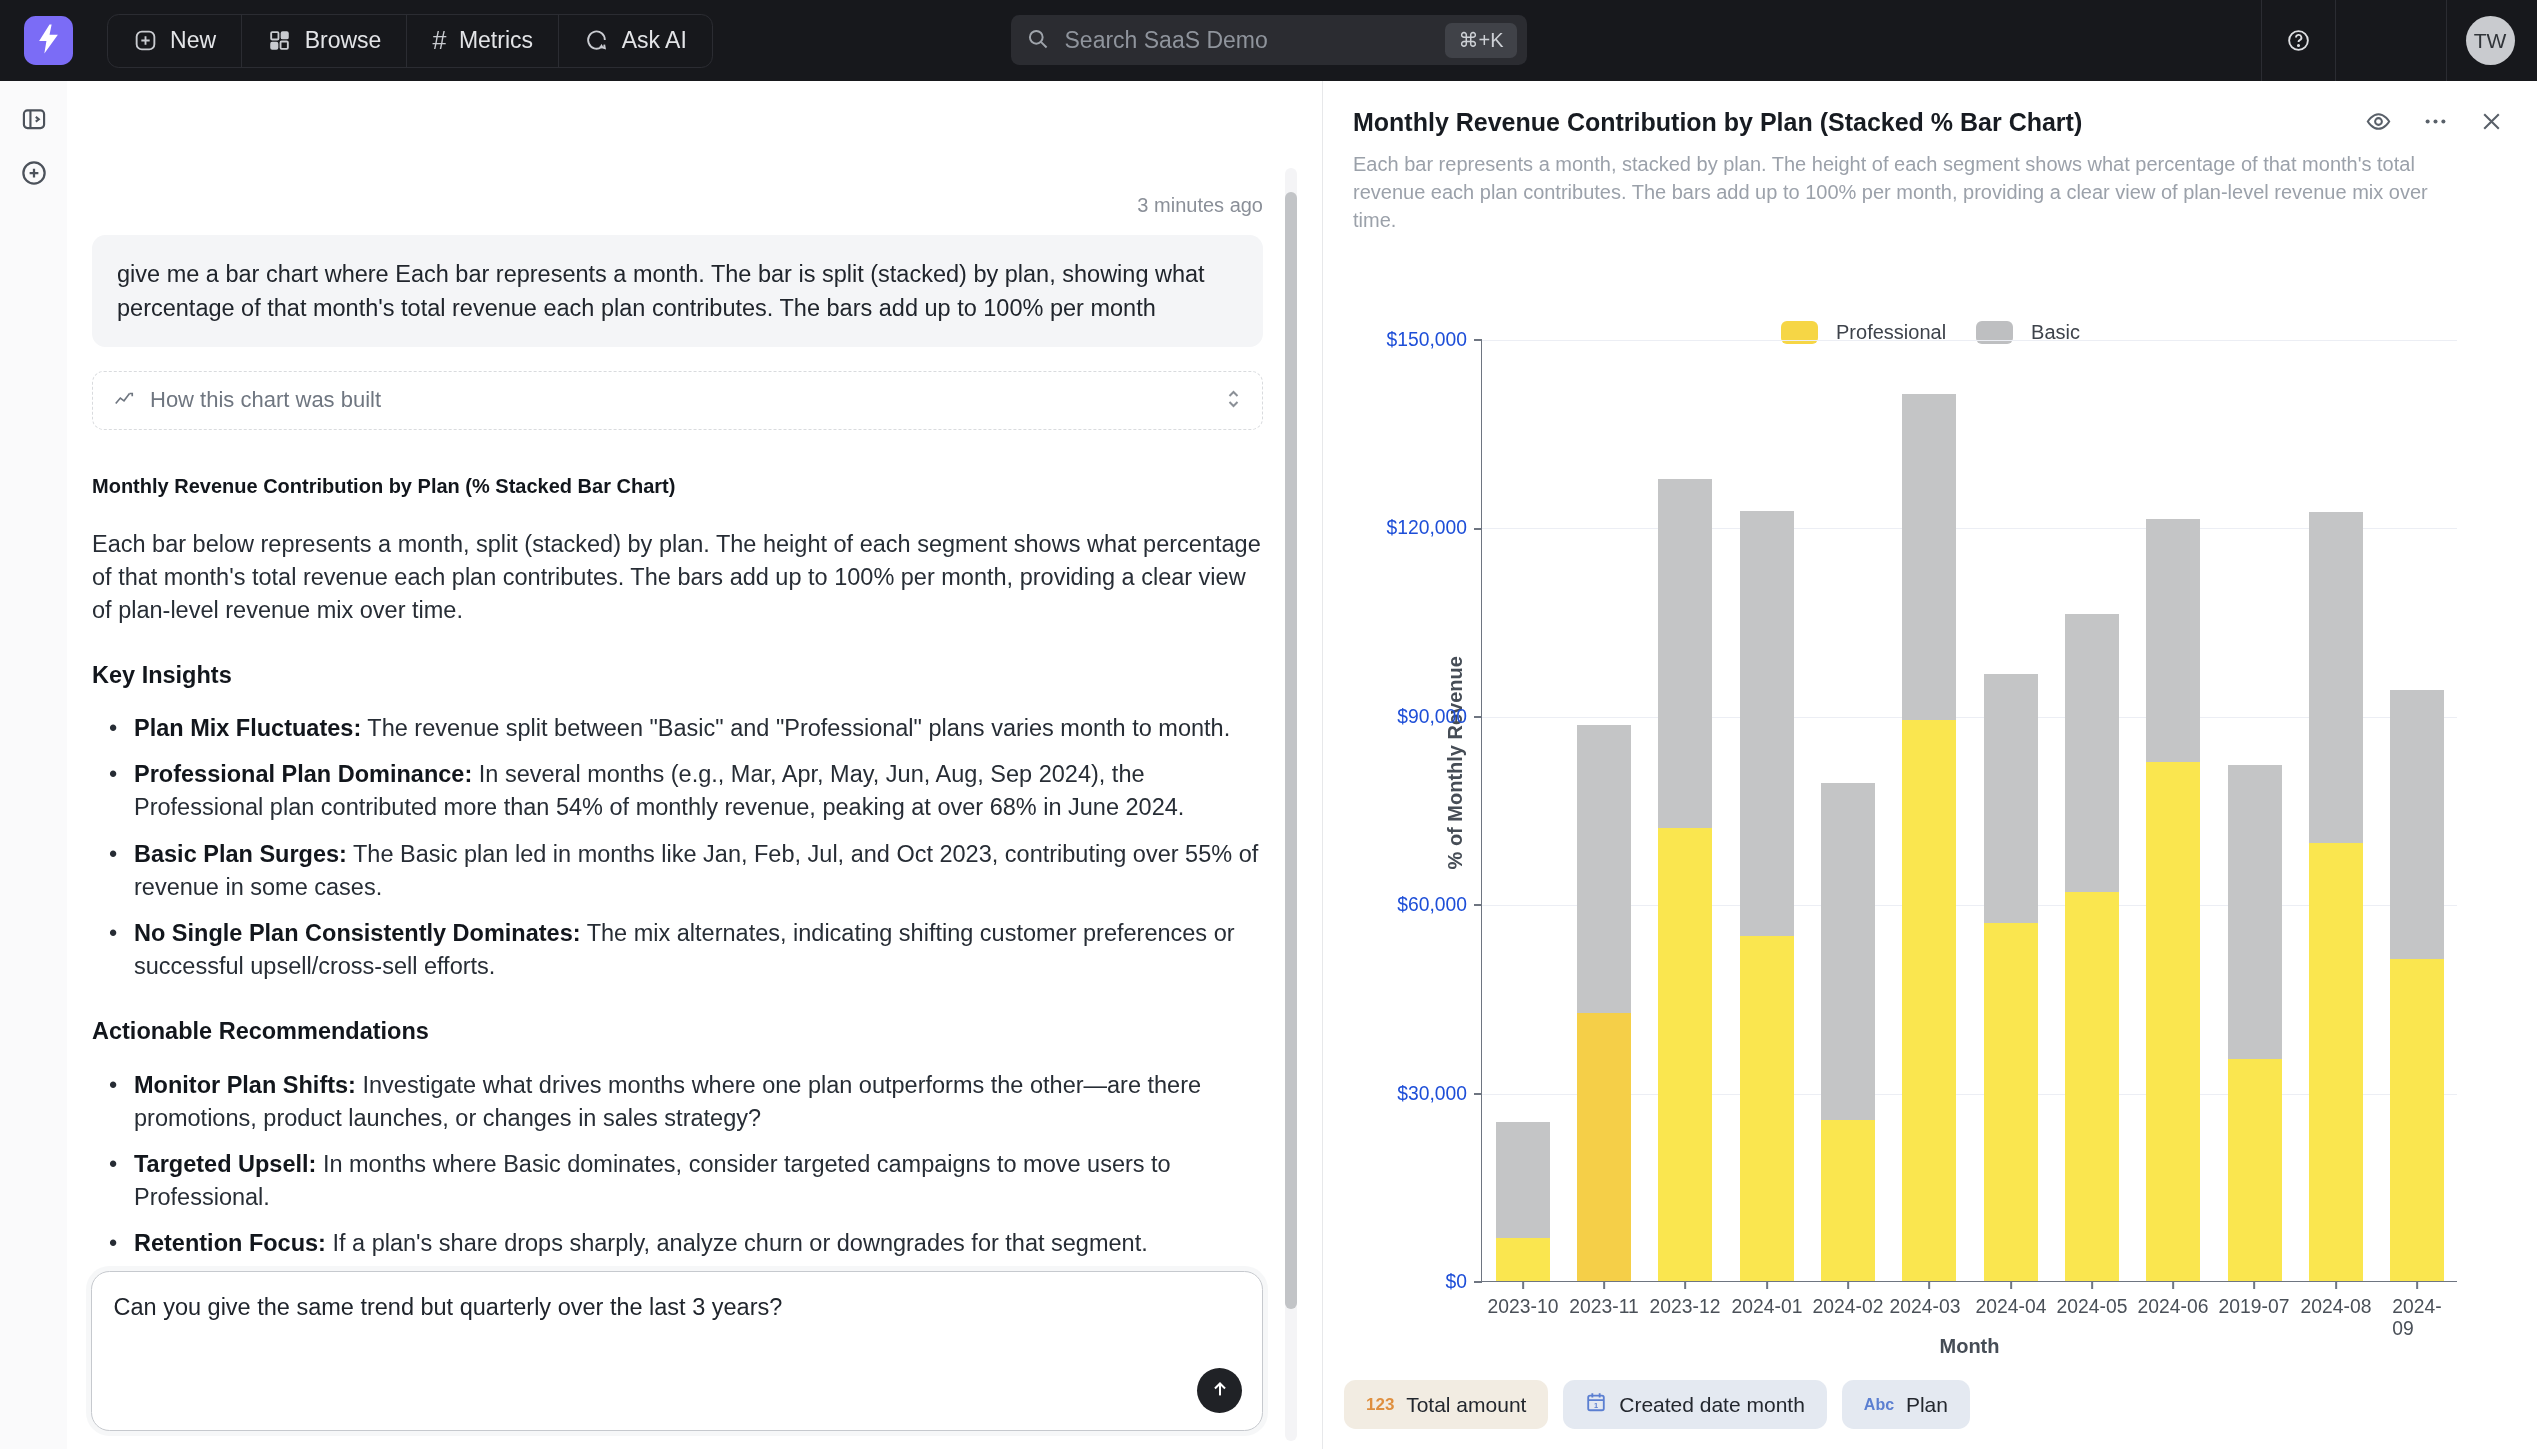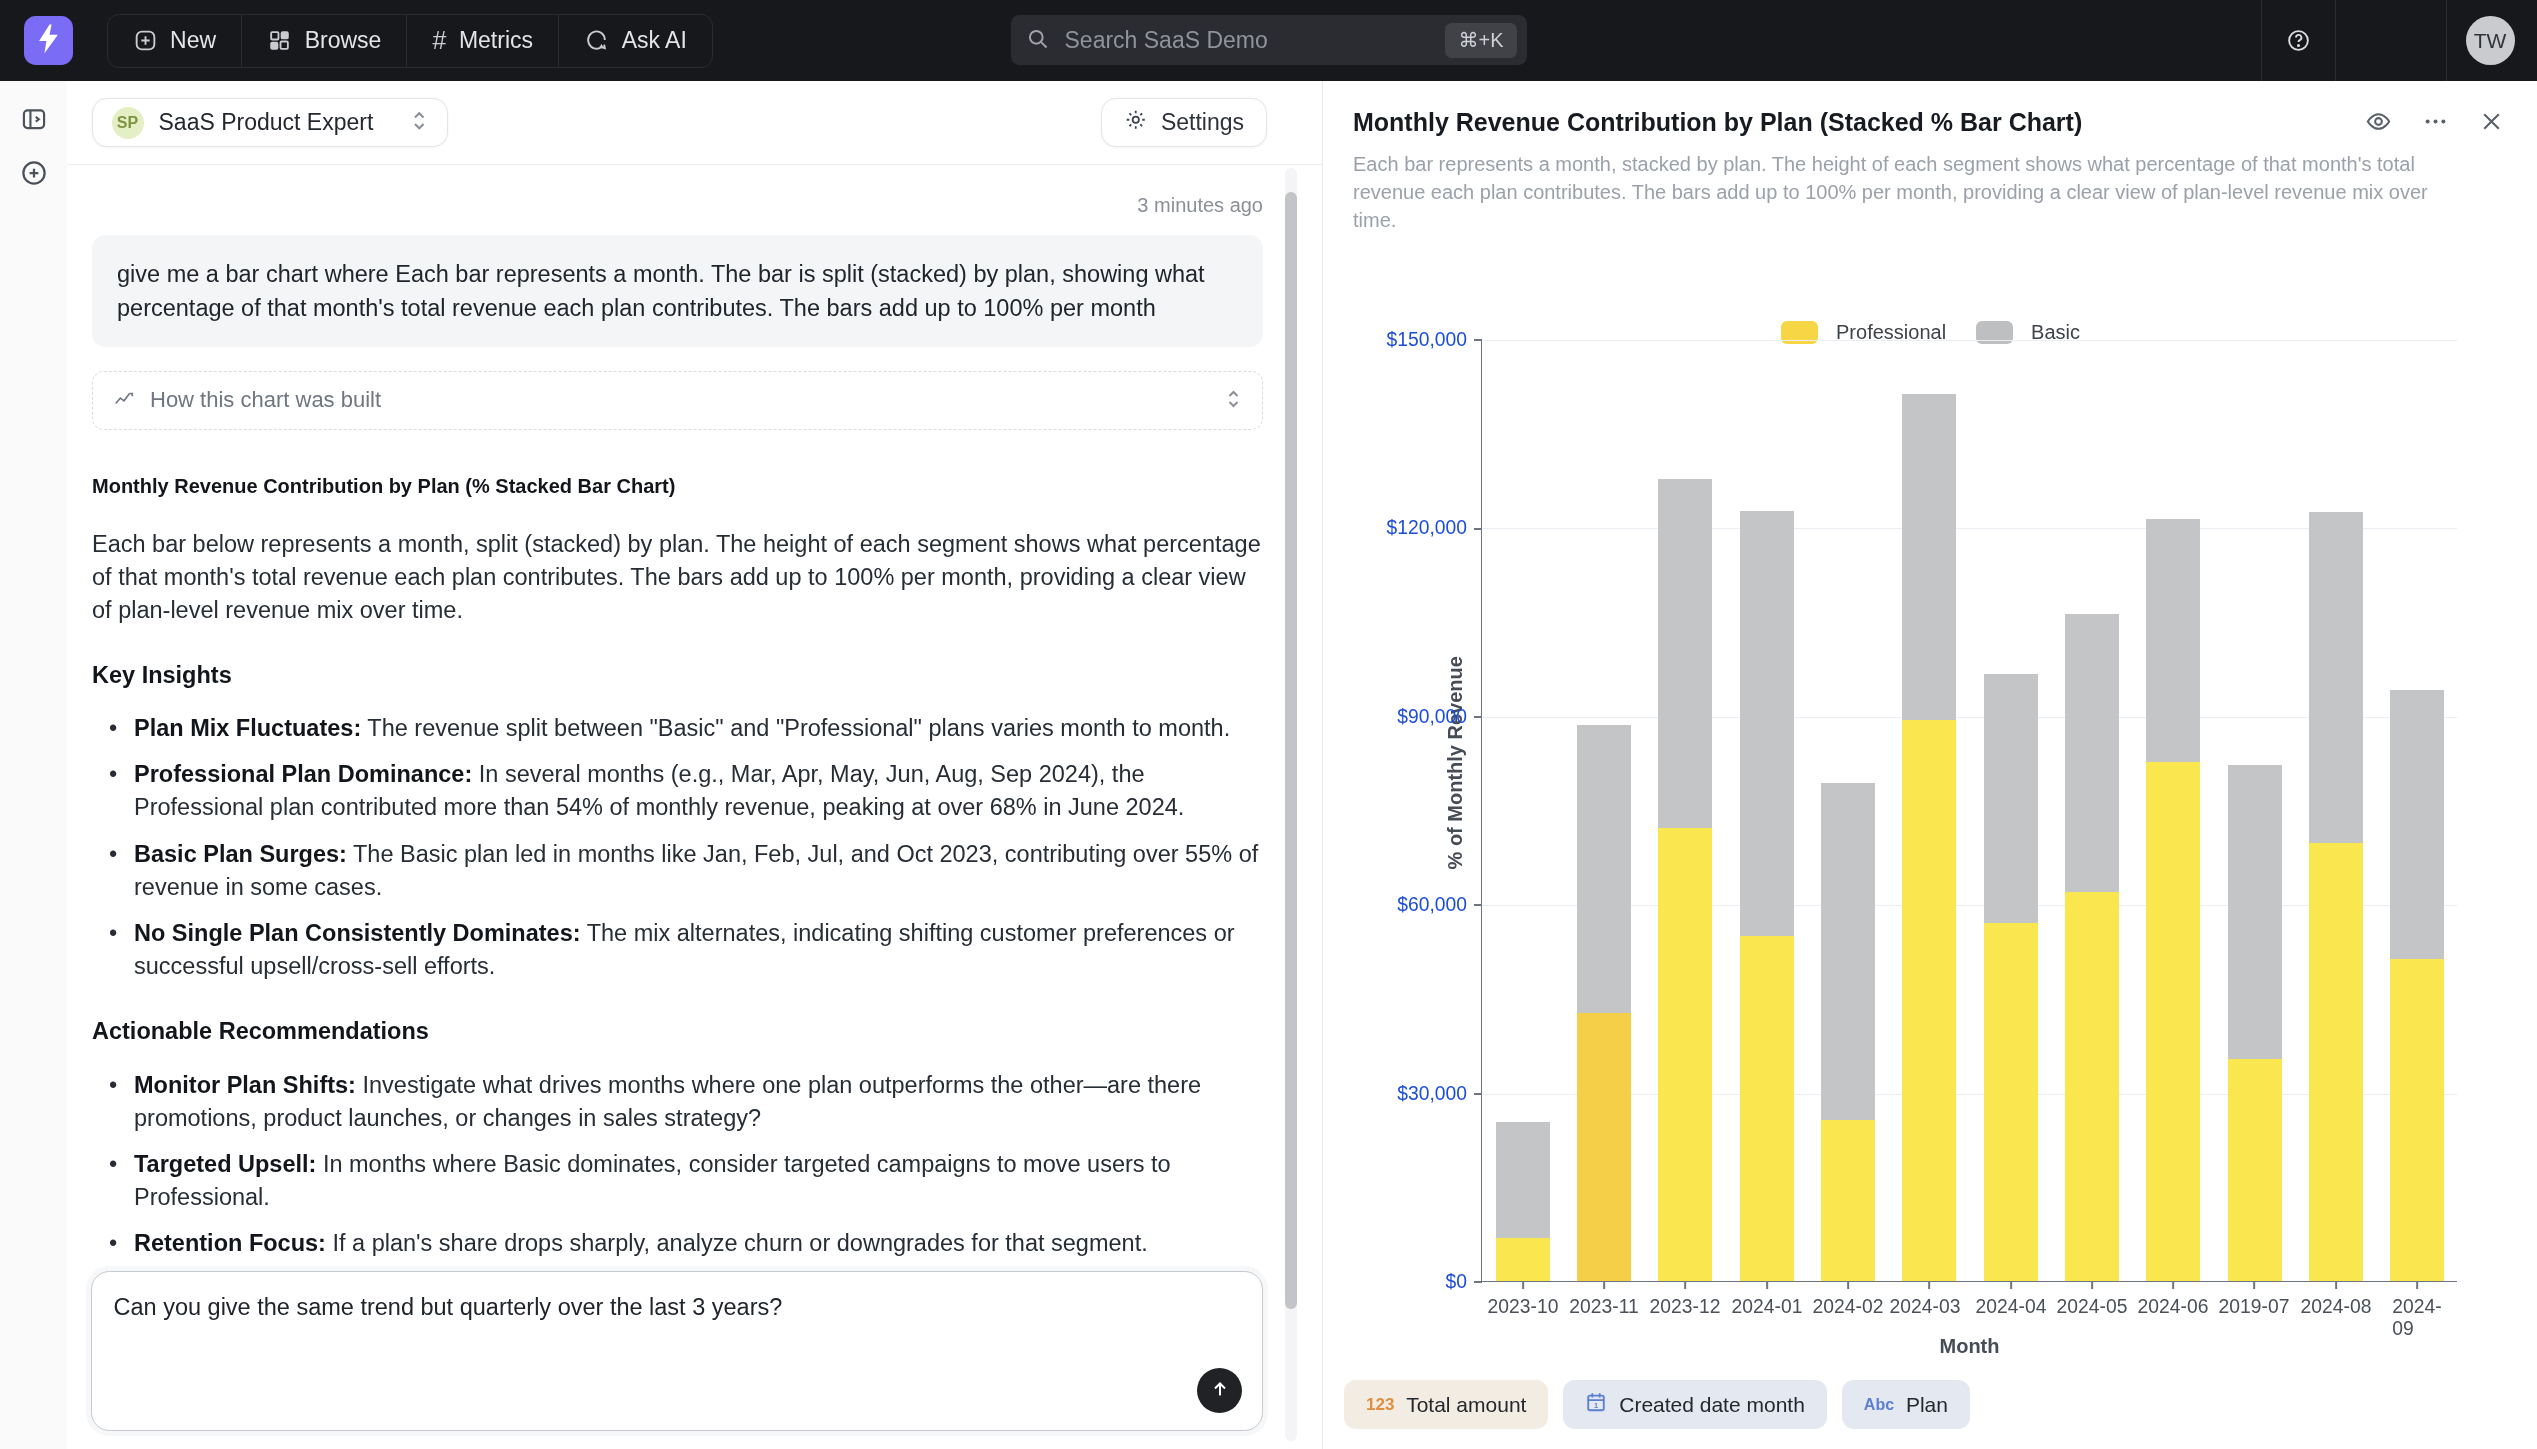--- a/index.html
+++ b/index.html
@@ -224,41 +224,20 @@
         <span>
           <svg width="30" height="30" viewBox="0 0 24 24" fill="none" stroke="#4C525B" stroke-width="1.8">
               <circle cx="12" cy="12" r="8.5"></circle>
               <path d="M12 8.5v7M8.5 12h7"></path>
             </svg>
         </span>
       </div>
     </div>
 
     <div class="chatcol">
-      <div class="chat-header">
-        <div class="chip">
-          <span class="sp-avatar">SP</span>
-          <span class="name">SaaS Product Expert</span>
-          <span class="sel">
-            <svg width="18.5" height="23.5" viewBox="0 0 16 22" fill="none" stroke="#8B9097" stroke-width="2">
-                <path d="M4 8l4-4 4 4"></path>
-                <path d="M4 14l4 4 4-4"></path>
-              </svg>
-          </span>
-        </div>
-        <div class="settings-btn">
-          <span>
-            <svg width="23.5" height="23.5" viewBox="0 0 24 24" fill="none" stroke="#3A4047" stroke-width="1.8">
-                <circle cx="12" cy="12" r="3.2"></circle>
-                <path d="M12 2.8v2.6M12 18.6v2.6M21.2 12h-2.6M5.4 12H2.8M18.5 5.5l-1.9 1.9M7.4 16.6l-1.9 1.9M18.5 18.5l-1.9-1.9M7.4 7.4 5.5 5.5"></path>
-              </svg>
-          </span>
-          <span>Settings</span>
-        </div>
-      </div>
 
       <div class="chat-body">
         <div class="stamp">3 minutes ago</div>
         <div class="bubble">give me a bar chart where Each bar represents a month. The bar is split (stacked) by plan, showing what percentage of that month's total revenue each plan contributes. The bars add up to 100% per month</div>
         <div class="howbuilt">
           <span>
             <svg width="22" height="22" viewBox="0 0 24 24" fill="none" stroke="#6F7680" stroke-width="1.8">
                 <path d="M3 17l5-6 4 3 6-8"></path>
                 <path d="M18 6h3v3"></path>
               </svg>

